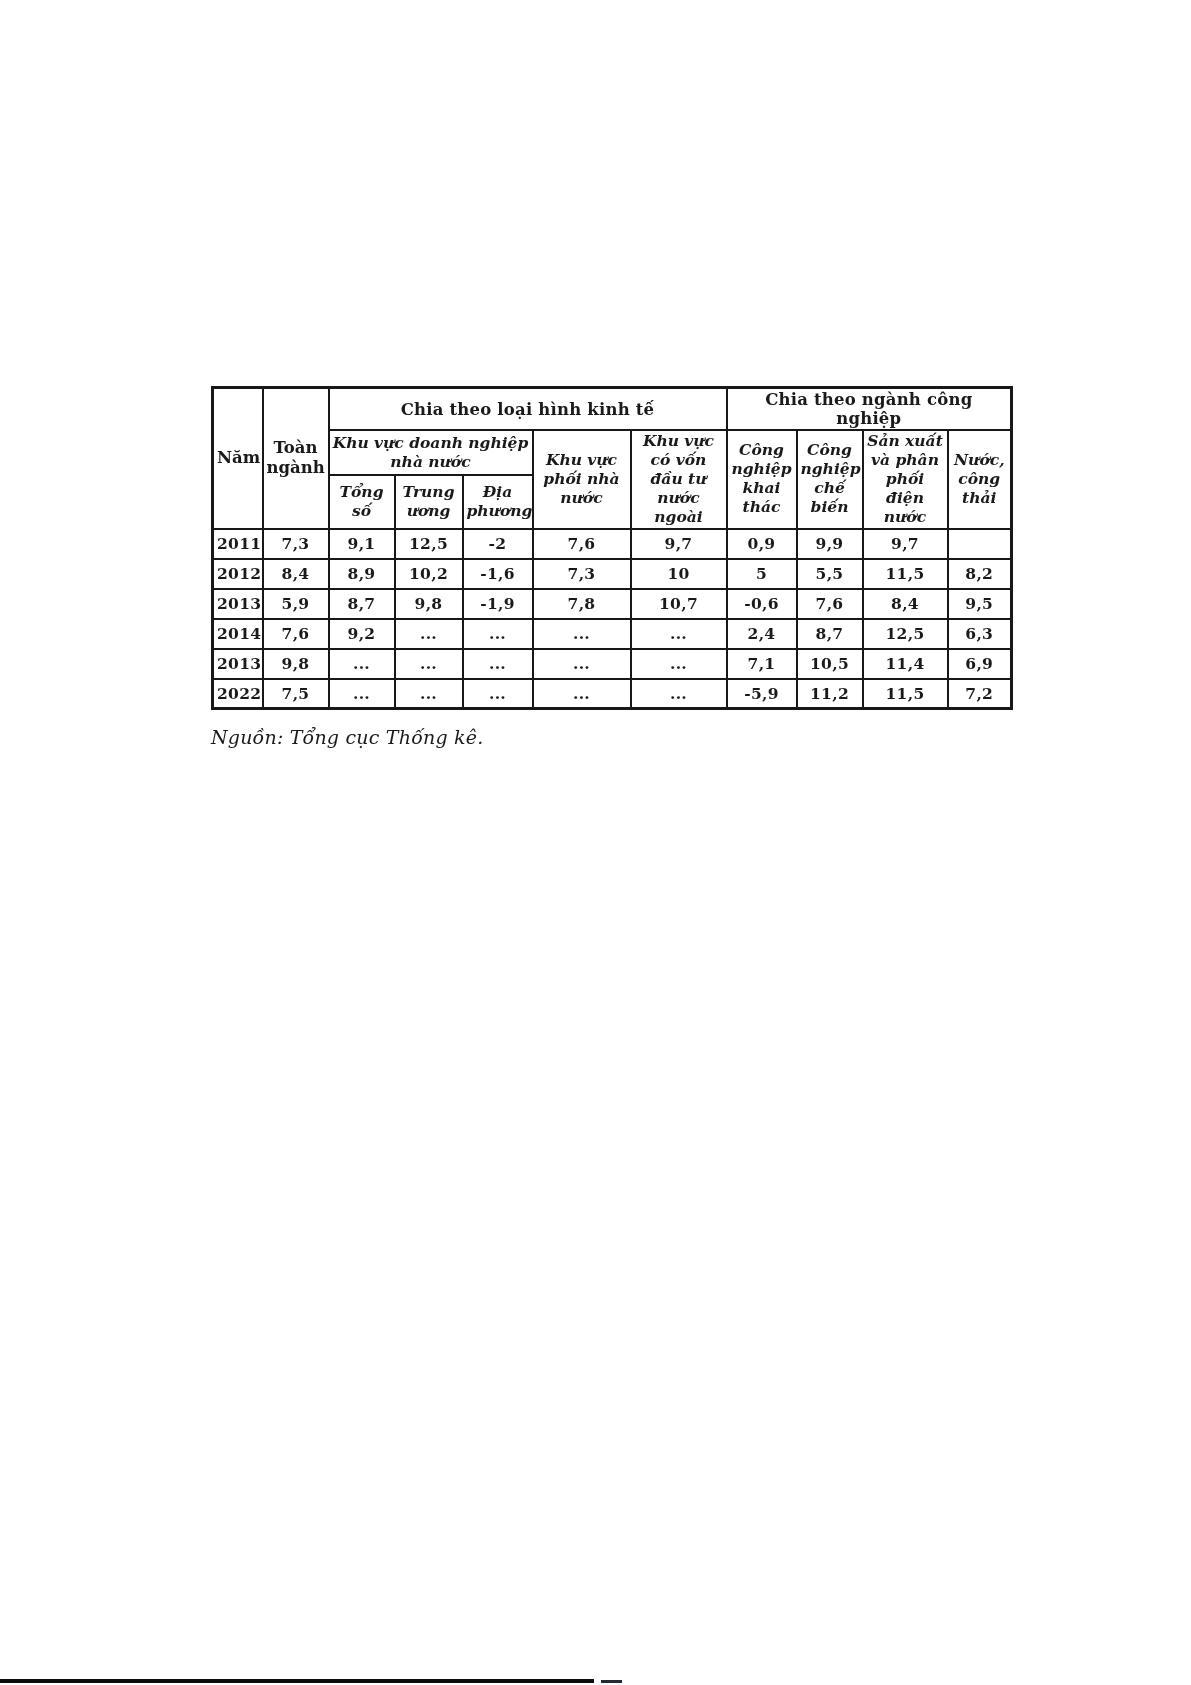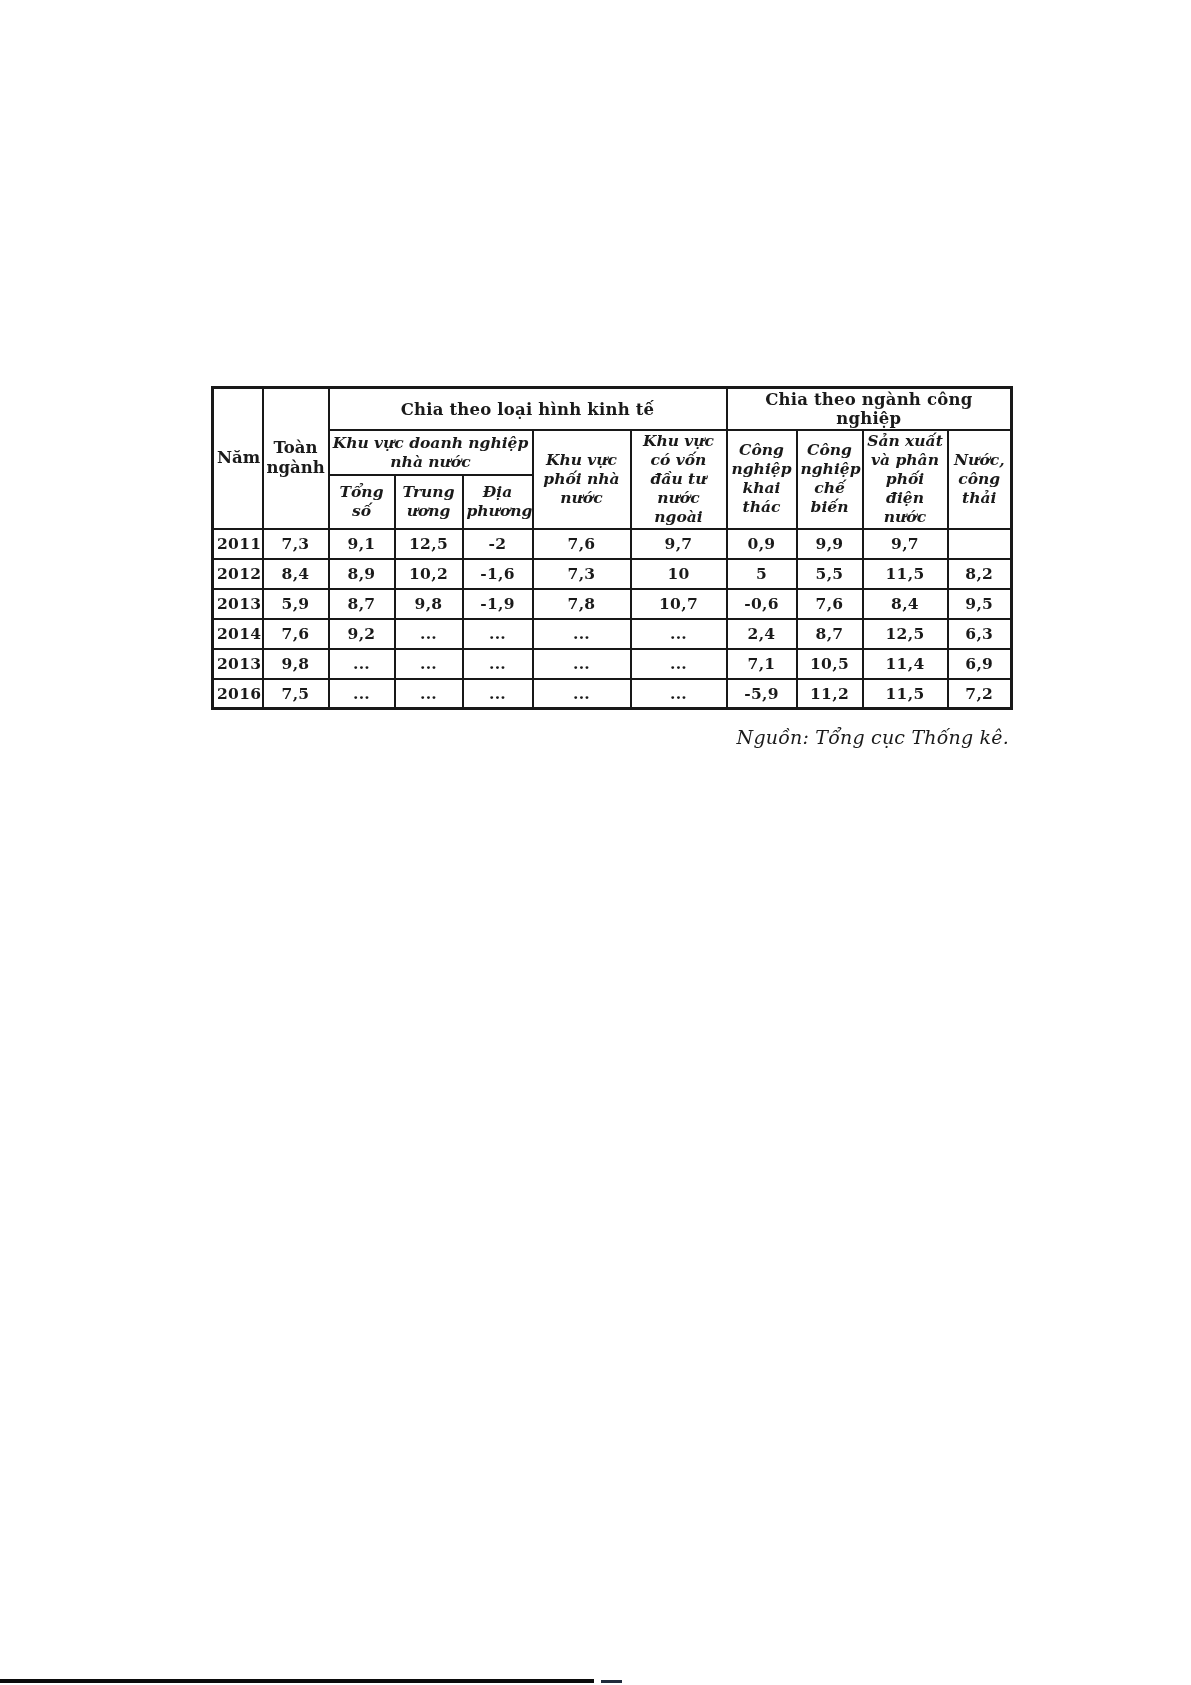--- a/index.html
+++ b/index.html
@@ -57,21 +57,21 @@
   .stat-table tbody td{
     height:30px;
     font-size:15.5px;
     font-weight:bold;
     letter-spacing:.3px;
     white-space:nowrap;
   }
   .source-note{
     position:absolute;
     left:211px;top:726px;width:798px;
-    text-align:right;
+    text-align:left;
     font-style:italic;
     font-size:19px;
     letter-spacing:.2px;
     color:var(--ink);
   }
   .bottom-rule{
     position:absolute;
     left:0;top:1679px;
     width:594px;height:4px;
     background:#0b0b0b;
@@ -184,21 +184,21 @@
           <td>...</td>
           <td>...</td>
           <td>...</td>
           <td>...</td>
           <td>7,1</td>
           <td>10,5</td>
           <td>11,4</td>
           <td>6,9</td>
         </tr>
         <tr>
-          <td>2016</td>
+          <td>2022</td>
           <td>7,5</td>
           <td>...</td>
           <td>...</td>
           <td>...</td>
           <td>...</td>
           <td>...</td>
           <td>-5,9</td>
           <td>11,2</td>
           <td>11,5</td>
           <td>7,2</td>

